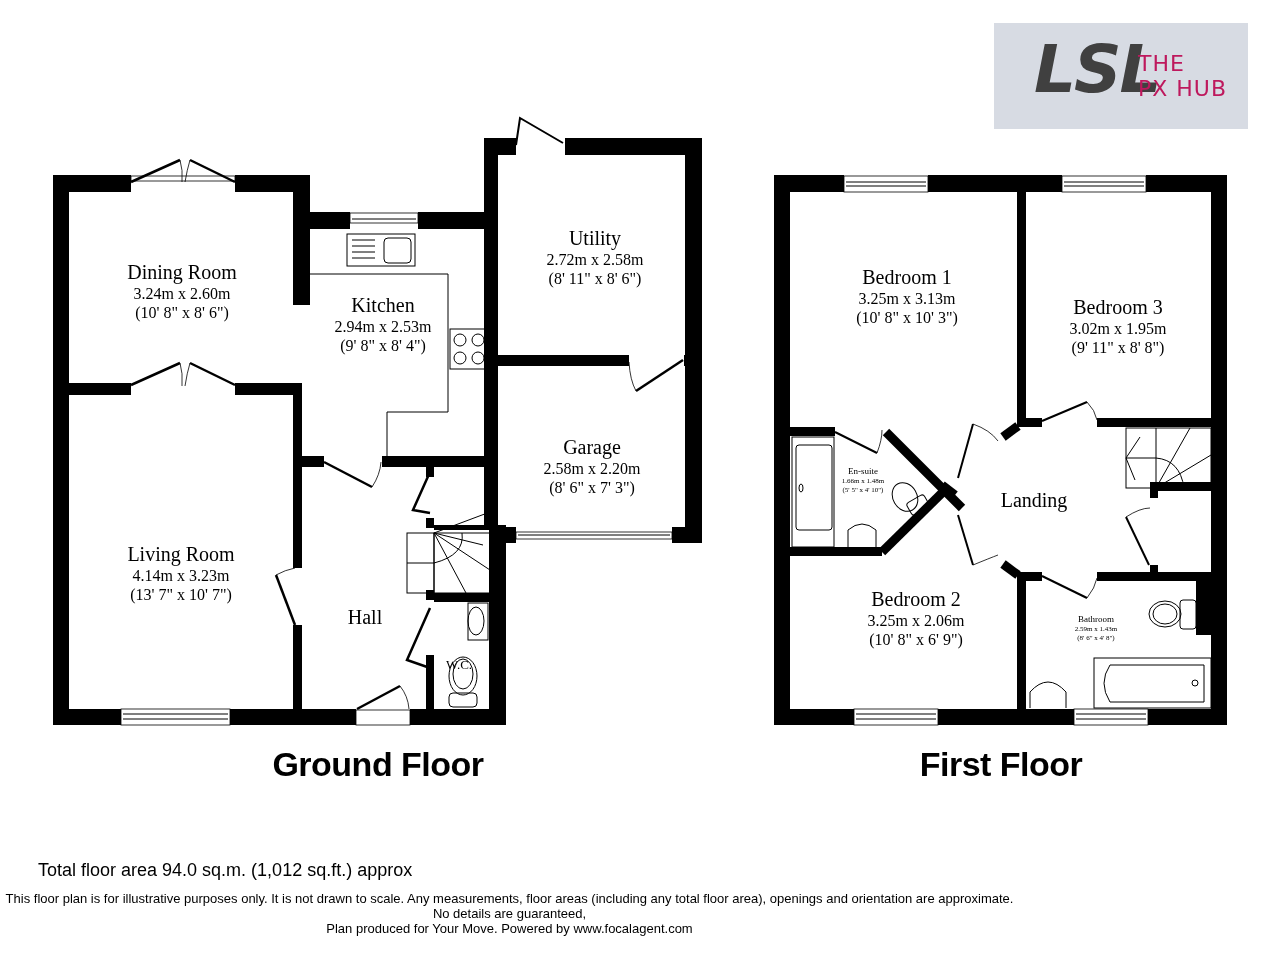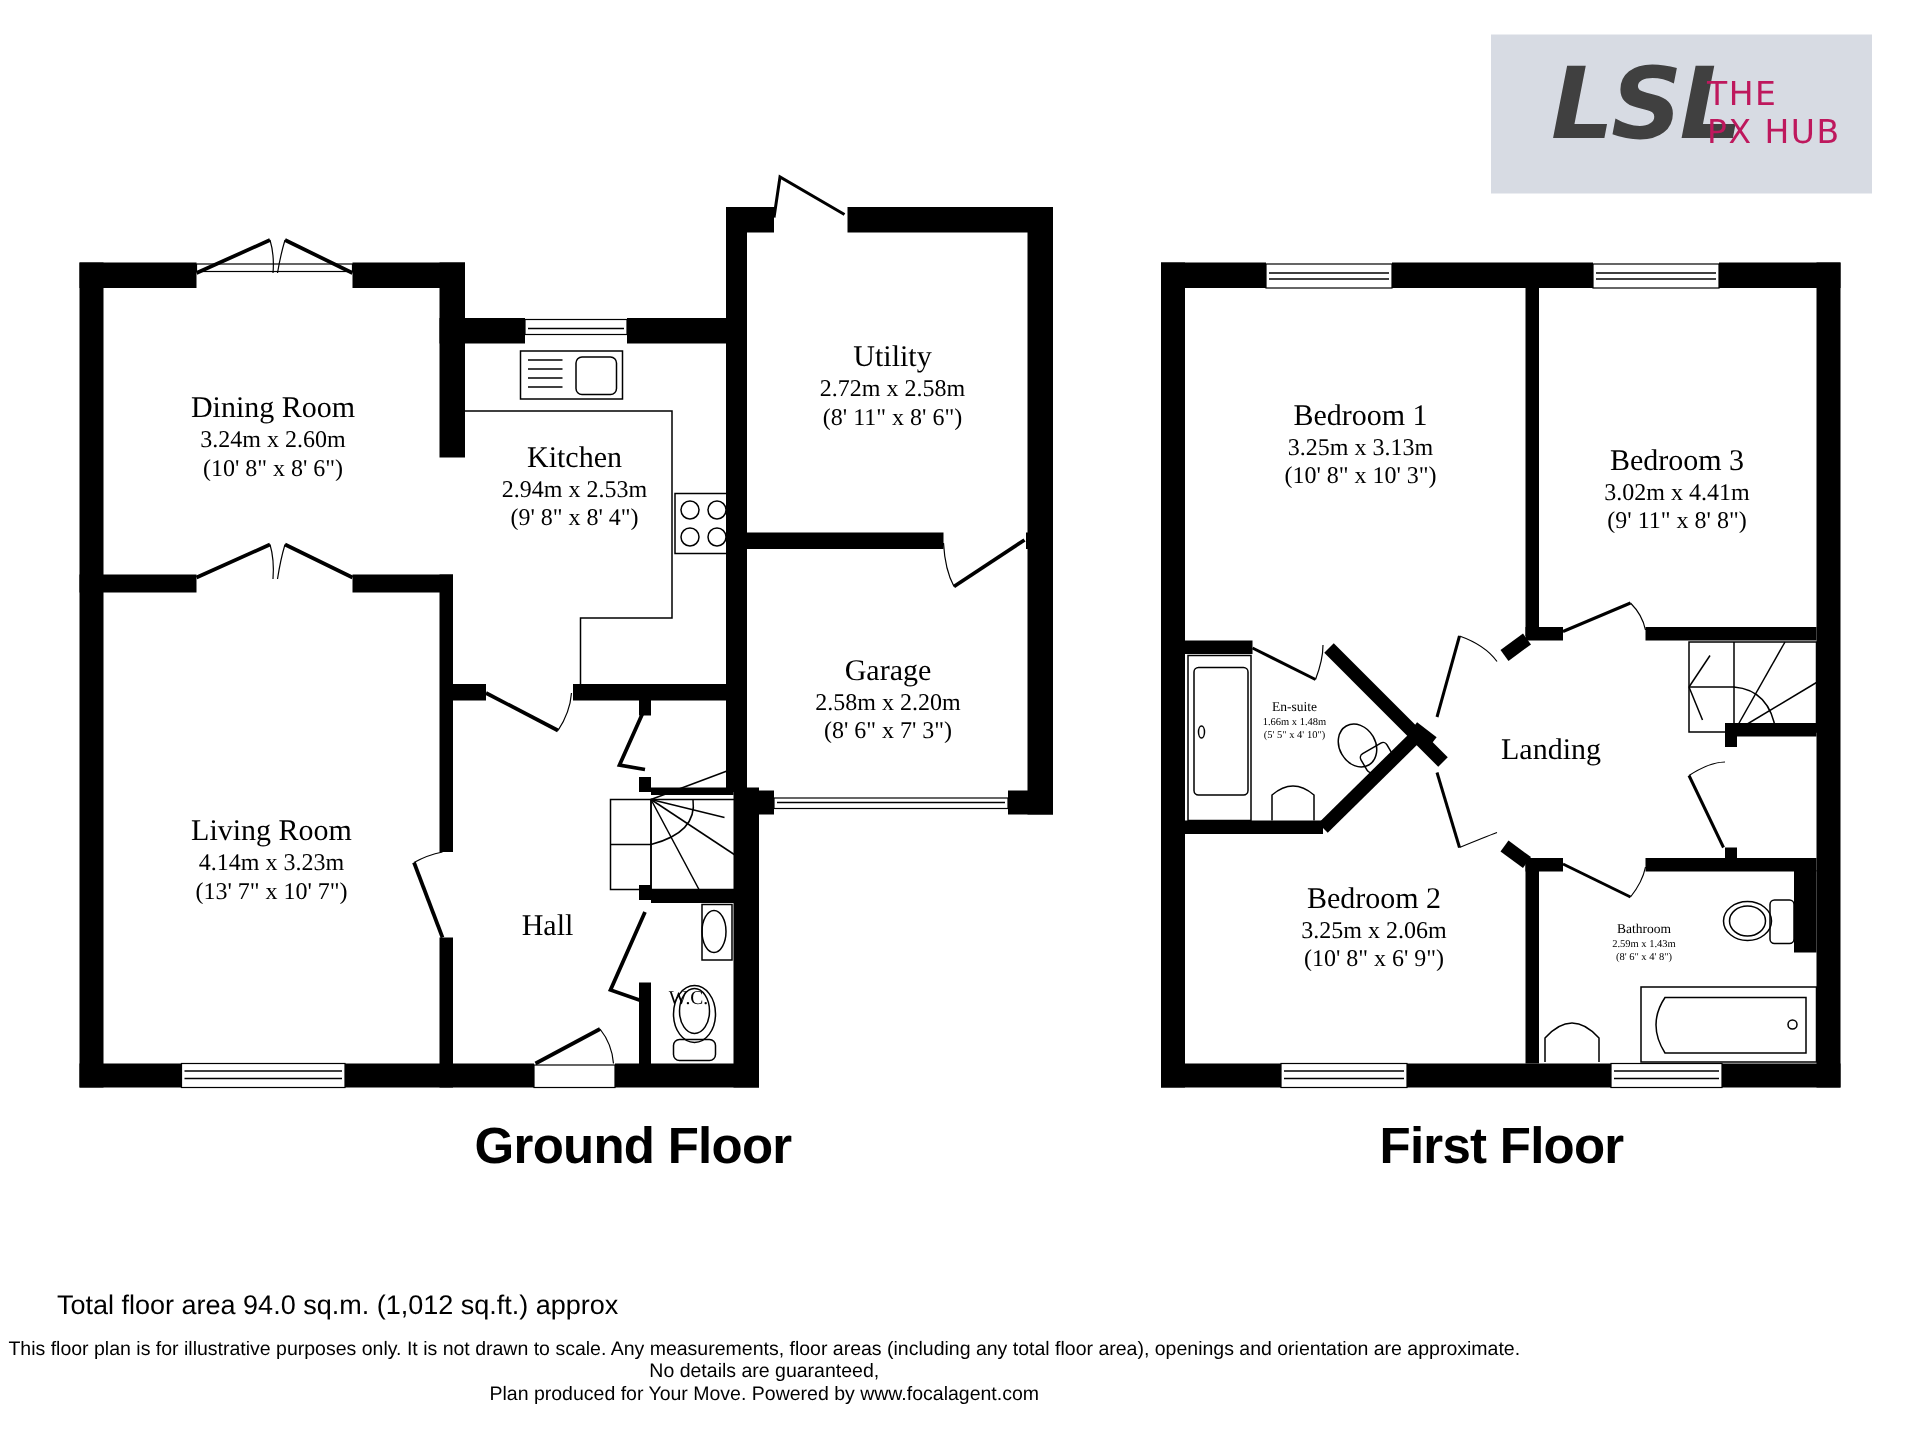--- a/index.html
+++ b/index.html
@@ -281,21 +281,21 @@
   <div class="name">W.C.</div>
 </div>
 
 <div class="room-label" style="left:907px; top:265px;">
   <div class="name">Bedroom 1</div>
   <div class="dim">3.25m x 3.13m</div>
   <div class="dim">(10' 8" x 10' 3")</div>
 </div>
 <div class="room-label" style="left:1118px; top:295px;">
   <div class="name">Bedroom 3</div>
-  <div class="dim">3.02m x 4.41m</div>
+  <div class="dim">3.02m x 1.95m</div>
   <div class="dim">(9' 11" x 8' 8")</div>
 </div>
 <div class="room-label small" style="left:863px; top:466px;">
   <div class="name">En-suite</div>
   <div class="dim">1.66m x 1.48m</div>
   <div class="dim">(5' 5" x 4' 10")</div>
 </div>
 <div class="room-label" style="left:1034px; top:488px;">
   <div class="name">Landing</div>
 </div>
@@ -303,20 +303,20 @@
   <div class="name">Bedroom 2</div>
   <div class="dim">3.25m x 2.06m</div>
   <div class="dim">(10' 8" x 6' 9")</div>
 </div>
 <div class="room-label small" style="left:1096px; top:614px;">
   <div class="name">Bathroom</div>
   <div class="dim">2.59m x 1.43m</div>
   <div class="dim">(8' 6" x 4' 8")</div>
 </div>
 
-<div class="floor-title" style="left:378px; top:745px;margin-left:44px;">Ground Floor</div>
+<div class="floor-title" style="left:378px; top:745px;">Ground Floor</div>
 <div class="floor-title" style="left:1001px; top:745px;">First Floor</div>
 
 <div class="total-area">Total floor area 94.0 sq.m. (1,012 sq.ft.) approx</div>
 <div class="disclaimer">
   <div>This floor plan is for illustrative purposes only. It is not drawn to scale. Any measurements, floor areas (including any total floor area), openings and orientation are approximate. No details are guaranteed,</div>
   <div>Plan produced for Your Move. Powered by www.focalagent.com</div>
 </div>
 
 </body></html>

